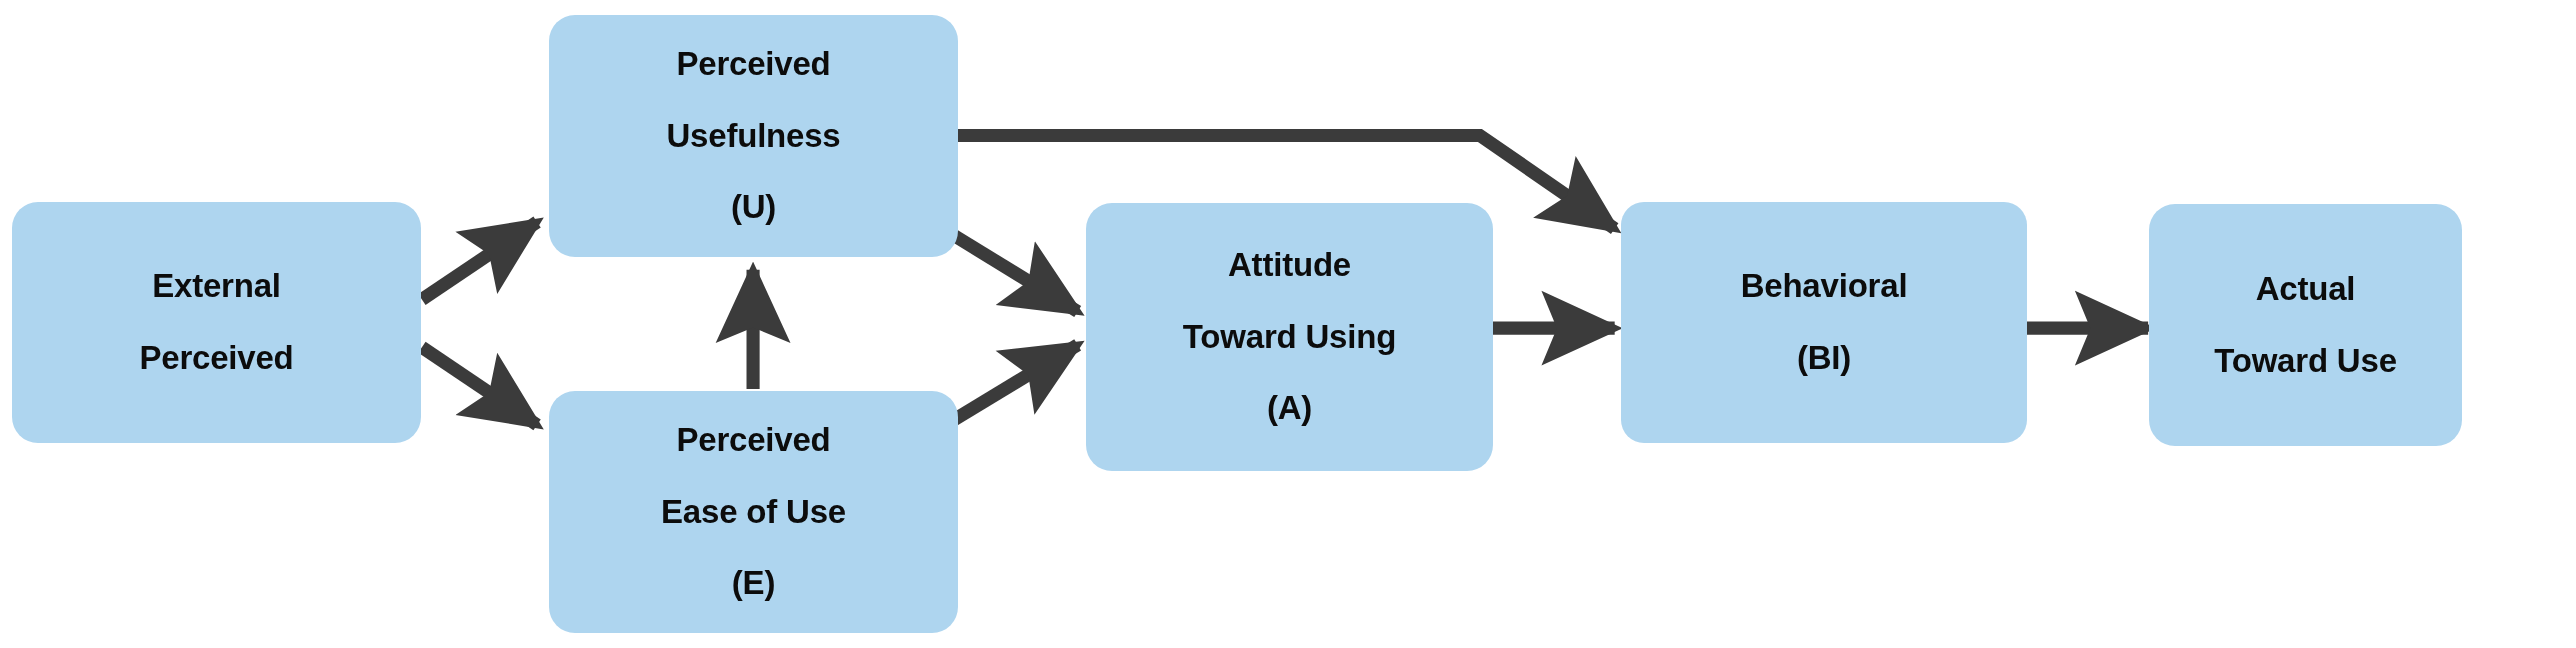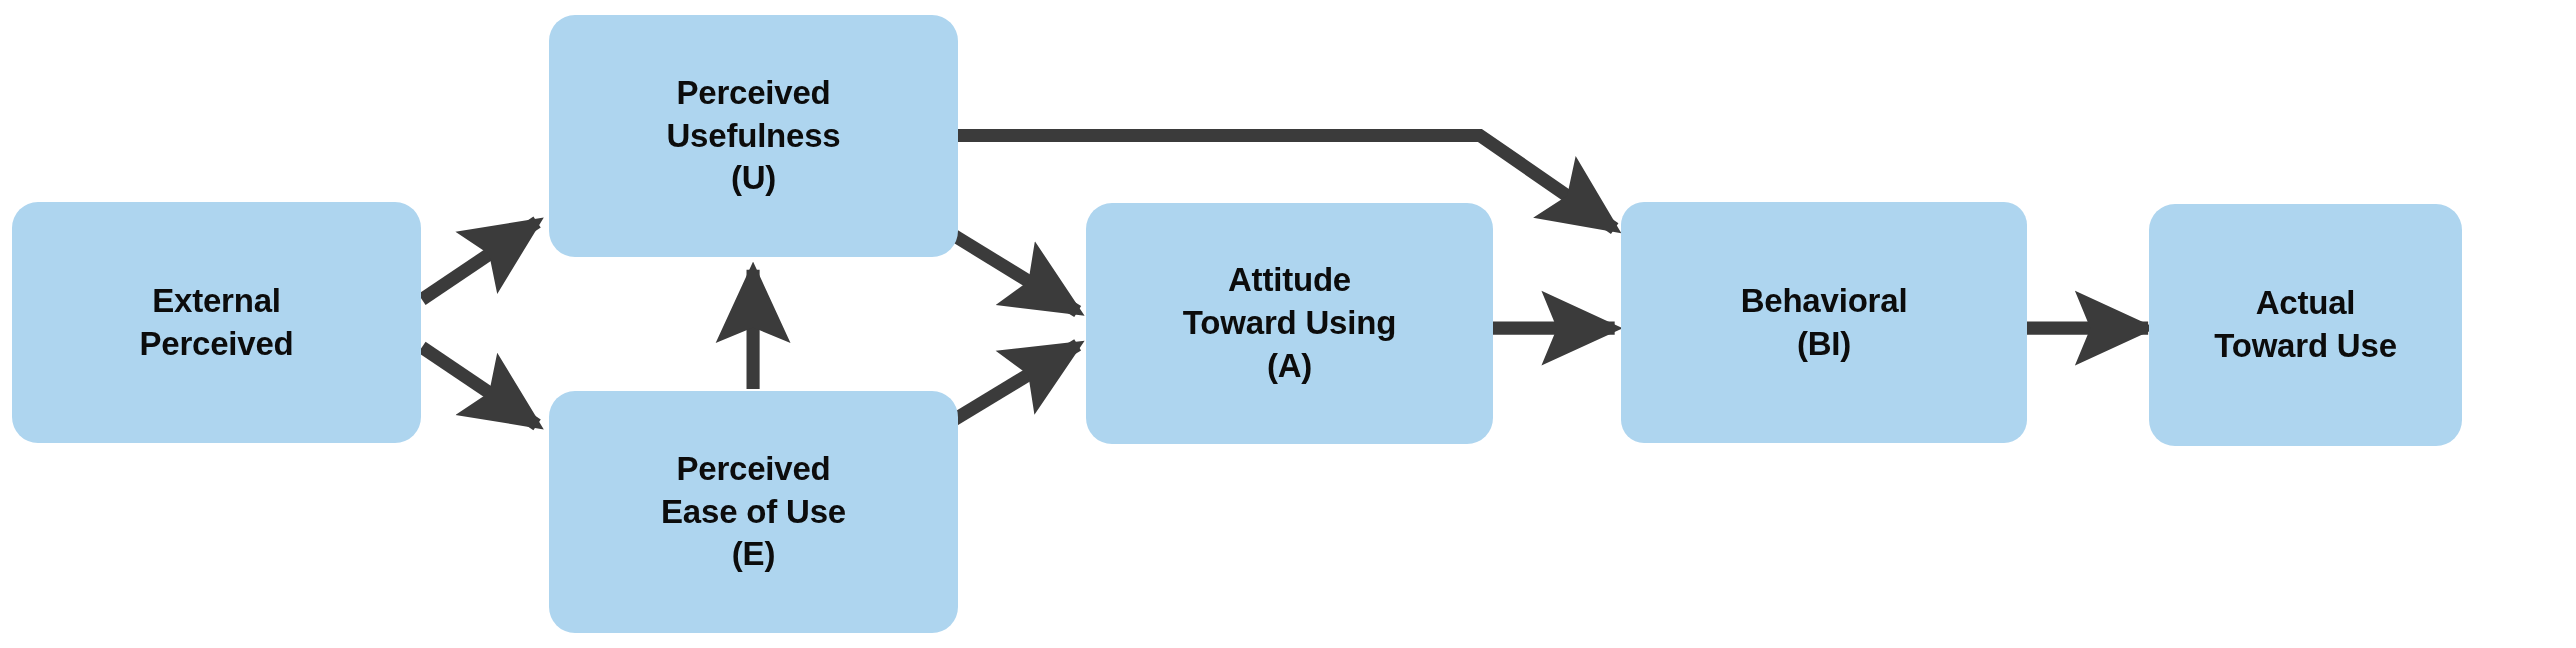--- a/index.html
+++ b/index.html
@@ -35,41 +35,42 @@
     flex-direction: column;
     align-items: center;
     justify-content: center;
     text-align: center;
     color: #0c0c0c;
     font-weight: bold;
     font-size: 33px;
     line-height: 1.30;
     letter-spacing: -0.2px;
     padding: 0 10.7px;
+    gap: 29px;
   }
   .node .line {
     display: block;
     white-space: nowrap;
   }
   .node .abbrev {
     font-weight: bold;
   }
 
   
   #node-external-variables {
     left: 12px;  top: 202px;  width: 409px;  height: 241px;
   }
   #node-perceived-usefulness {
     left: 549px; top: 15px;   width: 409px;  height: 242px;
   }
   #node-perceived-ease-of-use {
     left: 549px; top: 391px;  width: 409px;  height: 242px;
   }
   #node-attitude-toward-using {
-    left: 1086px; top: 203px; width: 407px;  height: 241px;
+    left: 1086px; top: 203px; width: 407px;  height: 268px;
   }
   #node-behavioral-intention {
     left: 1621px; top: 202px; width: 406px;  height: 241px; border-radius: 23px;
   }
   #node-actual-system-use {
     left: 2149px; top: 204px; width: 313px;  height: 242px;
   }
 </style>
 </head>
 <body>

